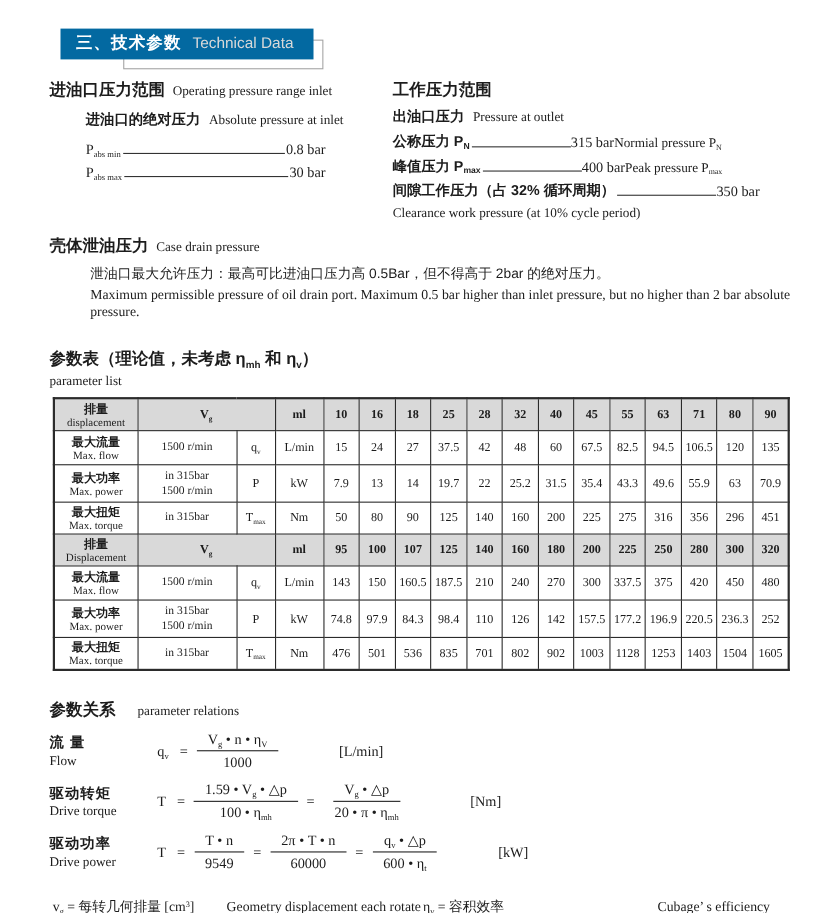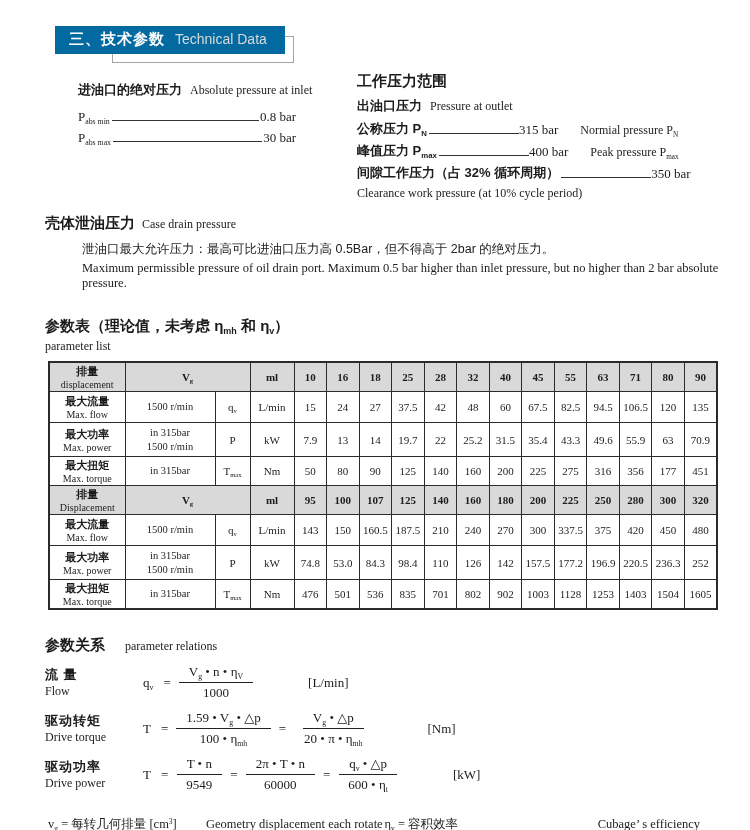--- a/index.html
+++ b/index.html
@@ -34,21 +34,21 @@
   .p-line { display:flex; align-items:flex-end; margin-top:5px; }
   .p-line .sym { white-space:nowrap; }
   .p-line .rule { flex:1; border-bottom:1px solid #333; margin:0 0 4px 2px; }
   .p-line .val { white-space:nowrap; margin-left:1px; }
 
   .o-lines { margin-top:5px; font-size:13px; }
   .o-line { display:flex; align-items:flex-end; margin-top:4px; }
   .o-line .ocn { white-space:nowrap; font-weight:bold; font-size:13px; }
   .o-line .rule { width:90px; border-bottom:1px solid #333; margin:0 0 4px 2px; }
   .o-line .val { white-space:nowrap; }
-  .o-line .oen { white-space:nowrap; margin-left:22px; font-size:12px; font-weight:normal;
+  .o-line .oen { white-space:nowrap; font-size:12px; font-weight:normal;
     font-family:"Liberation Serif","DejaVu Serif",serif; }
   .o-note { margin-top:4px; font-size:12px; }
 
   
   .case-drain { margin:13px 0 0 45px; }
   .cd-body { margin:8px 0 0 37px; }
   .cd-cn { font-size:12.5px; }
   .cd-en { font-size:12.5px; margin-top:3px; }
 
   
@@ -106,20 +106,24 @@
   <div class="hd-frame"></div>
   <div class="hd-box">
     <span class="hd-cn cn">三、技术参数</span>
     <span class="hd-en">Technical Data</span>
   </div>
 </div>
 
 
 <div class="sections">
   <div class="sec-left">
+    <div class="sec-title">
+      <span class="t-cn cn">进油口压力范围</span>
+      <span class="t-en">Operating pressure range inlet</span>
+    </div>
     <div class="sec-sub">
       <span class="s-cn cn">进油口的绝对压力</span>
       <span class="s-en">Absolute pressure at inlet</span>
     </div>
     <div class="p-lines">
         <div class="p-line">
           <span class="sym">P<sub>abs min</sub></span>
           <span class="rule"></span>
           <span class="val">0.8 bar</span>
         </div>
@@ -269,21 +273,21 @@
         <td>80</td>
         <td>90</td>
         <td>125</td>
         <td>140</td>
         <td>160</td>
         <td>200</td>
         <td>225</td>
         <td>275</td>
         <td>316</td>
         <td>356</td>
-        <td>177</td>
+        <td>296</td>
         <td>451</td>
       </tr>
       <tr class="hdr">
         <td class="lbl">
           <div class="t-cn">排量</div>
           <div class="t-en">Displacement</div>
         </td>
         <td class="hv" colspan="2">V<sub>g</sub></td>
         <td class="hv">ml</td>
         <td class="hv">95</td>
@@ -329,21 +333,21 @@
           <div class="t-cn">最大功率</div>
           <div class="t-en">Max. power</div>
         </td>
         <td>
           <div class="cond-line">in 315bar</div>
           <div class="cond-line">1500 r/min</div>
         </td>
         <td>P</td>
         <td>kW</td>
         <td>74.8</td>
-        <td>53.0</td>
+        <td>97.9</td>
         <td>84.3</td>
         <td>98.4</td>
         <td>110</td>
         <td>126</td>
         <td>142</td>
         <td>157.5</td>
         <td>177.2</td>
         <td>196.9</td>
         <td>220.5</td>
         <td>236.3</td>

